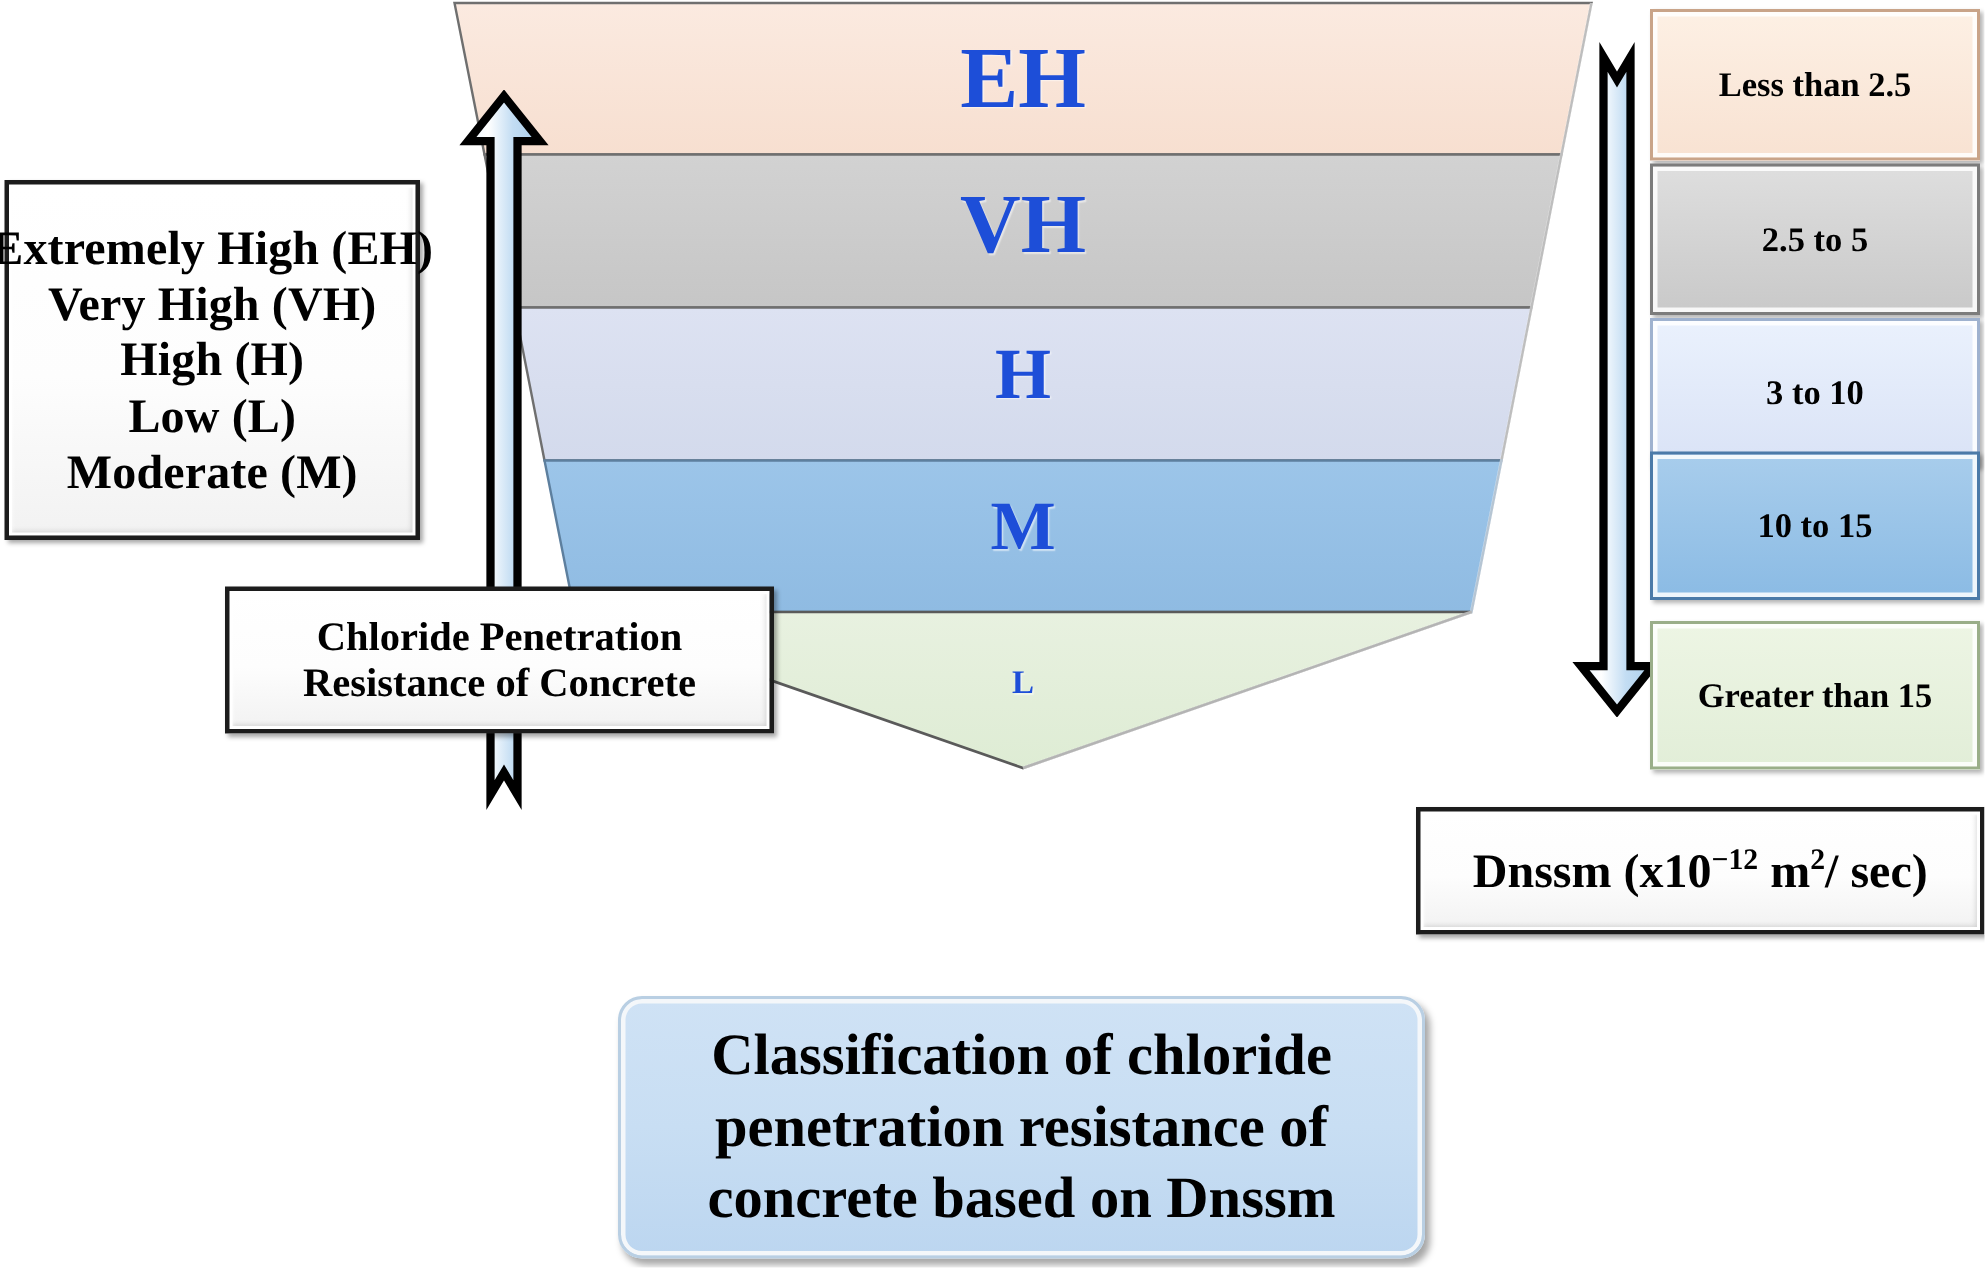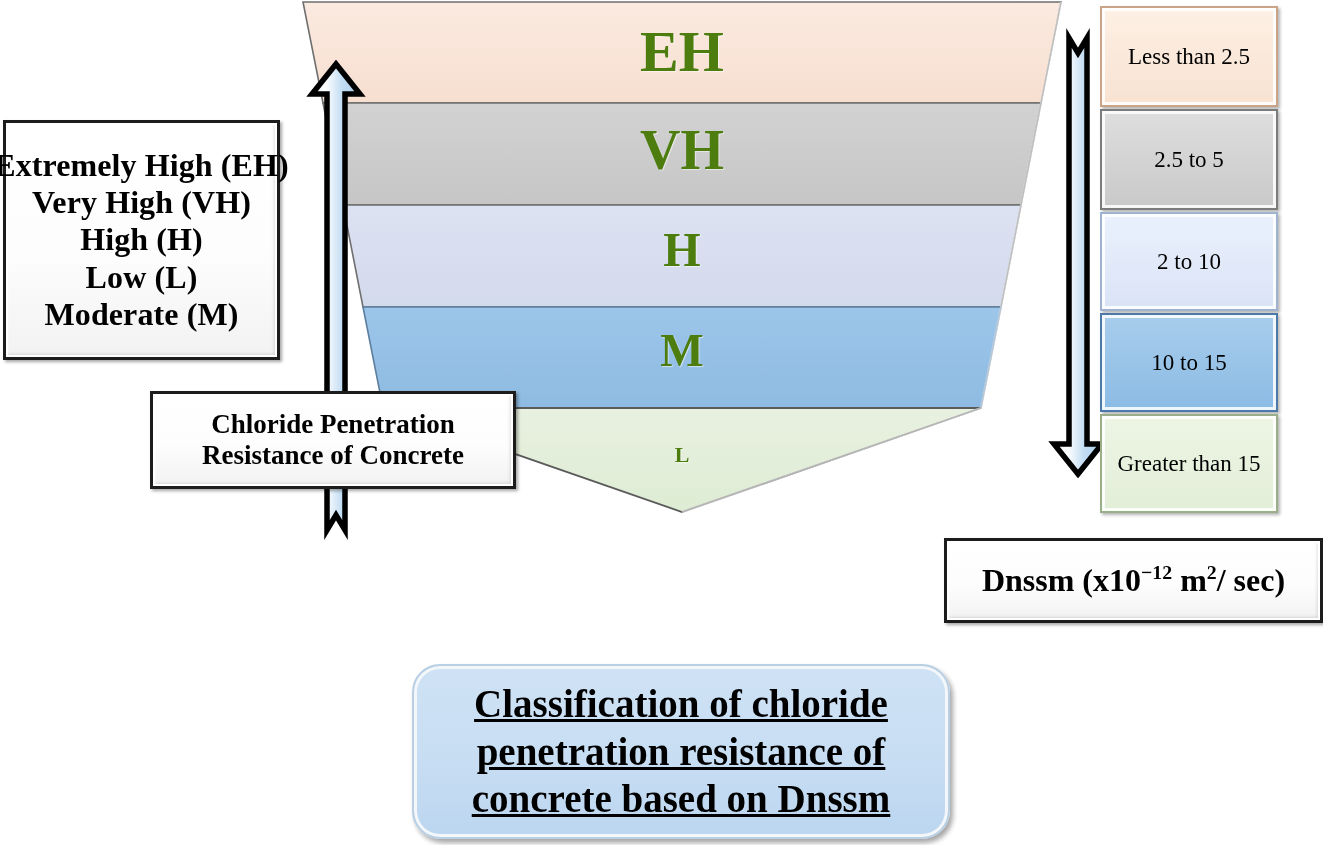--- a/index.html
+++ b/index.html
@@ -35,48 +35,47 @@
   #left-label-box .inner{padding:0 8px;}
 
   
   #unit-box{left:944px;top:525px;width:379px;height:85px;font-size:32px;margin-top:13px;}
   #unit-box .inner{padding:0 10px;}
   #unit-box sup{font-size:.62em;vertical-align:super;line-height:0;}
 
   
   #title-banner{
     position:absolute;left:412px;top:664px;width:538px;height:175px;
-    box-sizing:border-box;border-radius:28px;
+    box-sizing:border-box;border-radius:16px;
     background:linear-gradient(180deg,#cfe2f5 0%,#c8def3 50%,#bcd6f0 100%);
     border:2px solid #b9cfe3;
     box-shadow:inset 0 0 0 3px #f4f7fa, 3px 4px 5px rgba(0,0,0,.35);
     display:flex;align-items:center;justify-content:center;text-align:center;
     font-size:39px;font-weight:bold;color:#000;line-height:1.22;
     padding:0 18px;
-    text-decoration:underline;
   }
 
   
   .vbox{
-    position:absolute;left:1100px;width:178px;box-sizing:border-box;
+    position:absolute;left:1100px;width:220px;box-sizing:border-box;
     border:2px solid #7c7c7c;
     display:flex;align-items:center;justify-content:center;
-    font-size:23px;font-weight:normal;color:#000;text-align:center;
+    font-size:23px;font-weight:bold;color:#000;text-align:center;
     box-shadow:inset 0 0 0 3px rgba(255,255,255,.85), 2px 2px 3px rgba(0,0,0,.3);
   }
   #vbox-0{top:6px;height:101px;background:linear-gradient(180deg,#fdf0e4 0%,#f8e2d2 100%);border-color:#c9a489;}
   #vbox-1{top:109px;height:101px;background:linear-gradient(180deg,#dedede 0%,#c9c9c9 100%);border-color:#7c7c7c;}
   #vbox-2{top:212px;height:99px;background:linear-gradient(180deg,#eaf1fd 0%,#dae3f6 100%);border-color:#9fb2cf;}
-  #vbox-3{top:313px;height:99px;background:linear-gradient(180deg,#a8cdec 0%,#8bbbe4 100%);border-color:#4b7aa8;}
+  #vbox-3{top:301px;height:99px;background:linear-gradient(180deg,#a8cdec 0%,#8bbbe4 100%);border-color:#4b7aa8;}
   #vbox-4{top:414px;height:99px;background:linear-gradient(180deg,#edf5e4 0%,#e2eed8 100%);border-color:#9aae89;}
 
   
   #pyramid{position:absolute;left:0;top:0;width:1323px;height:845px;pointer-events:none;}
   .band-label{
-    position:absolute;color:#4d7c0f;font-weight:bold;text-align:center;
+    position:absolute;color:#1d4ed8;font-weight:bold;text-align:center;
     text-shadow:1px 1px 1px rgba(255,255,255,.55);
   }
 
   
   .arrow-svg{position:absolute;}
 </style>
 </head>
 <body>
 
 <div class="stage">
@@ -163,21 +162,21 @@
     <div class="inner">Chloride Penetration Resistance of Concrete</div>
   </div>
 
   <div class="vbox" id="vbox-0">
     <span>Less than 2.5</span>
   </div>
   <div class="vbox" id="vbox-1">
     <span>2.5 to 5</span>
   </div>
   <div class="vbox" id="vbox-2">
-    <span>2 to 10</span>
+    <span>3 to 10</span>
   </div>
   <div class="vbox" id="vbox-3">
     <span>10 to 15</span>
   </div>
   <div class="vbox" id="vbox-4">
     <span>Greater than 15</span>
   </div>
 
   <div class="bevelbox" id="unit-box">
     <div class="inner"><span>Dnssm (x10</span><sup>−12</sup><span> m</span><sup>2</sup><span>/ sec)</span></div>

